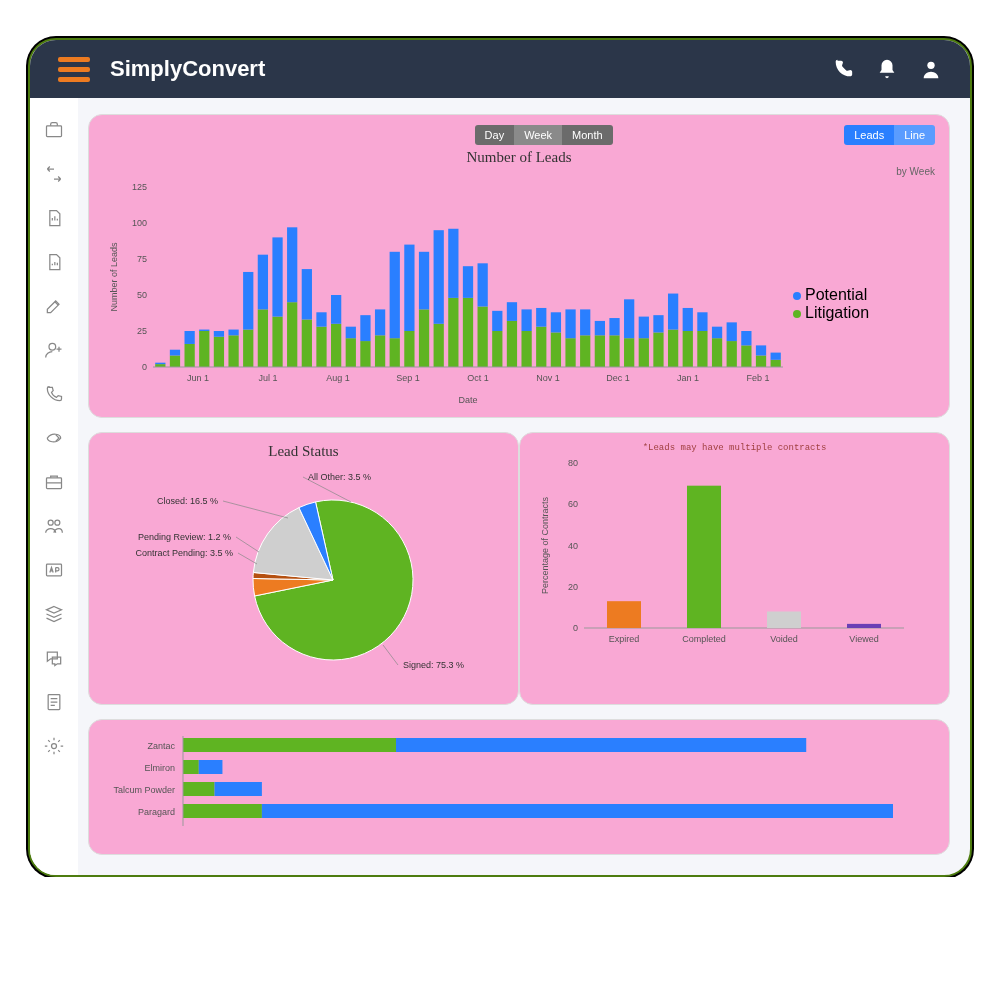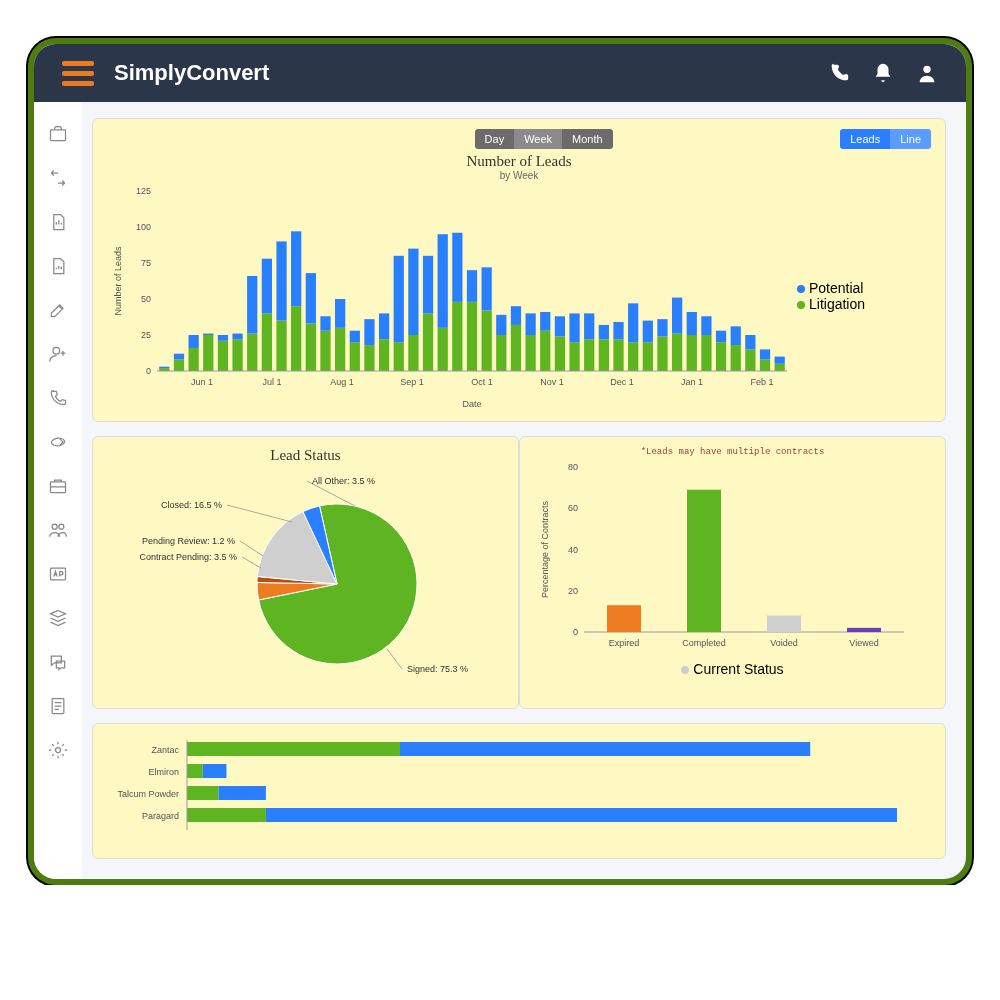--- a/index.html
+++ b/index.html
@@ -1,41 +1,41 @@
 <!DOCTYPE html>
 <html><head>
 <meta charset="utf-8">
 <style>
 * { box-sizing: border-box; margin: 0; padding: 0; }
 body { font-family: -apple-system, BlinkMacSystemFont, "Segoe UI", Arial, sans-serif; background: #fff; }
-.frame { width: 944px; margin: 38px auto 0; border: 6px solid #4d7c0f; border-radius: 28px; overflow: hidden; box-shadow: 0 0 0 2px #000; background: #f5f6fa; }
+.frame { width: 944px; margin: 38px auto 0; border: 2px solid #4d7c0f; border-radius: 28px; overflow: hidden; box-shadow: 0 0 0 2px #000; background: #f5f6fa; }
 .header { background: #2b3649; color: #fff; display: flex; align-items: center; padding: 16px 28px; }
 .hamburger { display: flex; flex-direction: column; gap: 5px; margin-right: 20px; cursor: pointer; }
 .hamburger span { width: 32px; height: 5px; background: #ed7b21; border-radius: 2px; }
 .app-title { font-size: 22px; font-weight: 700; }
 .header-icons { margin-left: auto; display: flex; gap: 22px; align-items: center; }
 .header-icons svg { width: 22px; height: 22px; fill: #fff; cursor: pointer; }
 .body { display: flex; }
 .sidebar { width: 48px; background: #fff; display: flex; flex-direction: column; align-items: center; padding-top: 10px; gap: 0; }
 .sidebar .item { width: 48px; height: 44px; display: flex; align-items: center; justify-content: center; cursor: pointer; }
 .sidebar .item svg { width: 20px; height: 20px; stroke: #888; fill: none; stroke-width: 1.5; }
 .content { flex: 1; padding: 16px 20px 20px 10px; }
-.card { background: #fef9c3; border: 1px solid #ddd; border-radius: 6px; padding: 10px 14px; }
+.card { background: #f9a8d4; border: 1px solid #ddd; border-radius: 14px; padding: 10px 14px; }
 .row2 { display: flex; gap: 0; margin-top: 14px; }
 .row2 .card { flex: 1; }
 .chart-title { text-align: center; font-size: 15px; color: #333; font-family: Georgia, serif; }
-.chart-subtitle { text-align: center; font-size: 10px; color: #666; }
+.chart-subtitle { text-align: right; font-size: 10px; color: #666; }
 .toggles { display: flex; justify-content: space-between; margin-bottom: 4px; }
 .seg { display: inline-flex; border-radius: 3px; overflow: hidden; font-size: 11px; }
 .seg .btn { padding: 4px 10px; color: #fff; cursor: pointer; }
 .seg.gray .btn { background: #6b6b6b; }
 .seg.gray .btn.active { background: #8a8a8a; }
 .seg.blue .btn { background: #2a7fff; }
 .seg.blue .btn.active { background: #5a9cff; }
-.legend { font-size: 14px; }
+.legend { font-size: 16px; margin-top: 24px; }
 .legend .dot { display: inline-block; width: 8px; height: 8px; border-radius: 50%; margin-right: 4px; vertical-align: middle; }
 .tick { font-size: 9px; fill: #555; }
 .pie-label { font-size: 9px; fill: #333; }
 .footnote { text-align: center; font-size: 9px; color: #a04040; font-family: Liberation Mono, monospace; }
 </style>
 </head>
 <body>
 
 <div class="frame">
   <div class="header">
@@ -322,23 +322,20 @@
               <rect x="73" y="148.1875" width="34" height="26.8125" fill="#ed7b21"></rect>
               <text x="90" y="189" text-anchor="middle" class="tick">Expired</text>
               <rect x="153" y="32.6875" width="34" height="142.3125" fill="#5fb422"></rect>
               <text x="170" y="189" text-anchor="middle" class="tick">Completed</text>
               <rect x="233" y="158.5" width="34" height="16.5" fill="#cfcfcf"></rect>
               <text x="250" y="189" text-anchor="middle" class="tick">Voided</text>
               <rect x="313" y="170.875" width="34" height="4.125" fill="#6a3fb5"></rect>
               <text x="330" y="189" text-anchor="middle" class="tick">Viewed</text>
               <text x="14" y="92.5" text-anchor="middle" class="tick" transform="rotate(-90 14 92.5)">Percentage of Contracts</text>
             </svg>
-          <div class="legend" style="text-align:center">
-            <span class="dot" style="background:#ccc"></span><span>Current Status</span>
-          </div>
         </div>
       </div>
 
       <div class="card" style="margin-top:14px">
         <svg id="lit-svg" width="800" height="110">
             <text x="72" y="19" text-anchor="end" class="tick">Zantac</text>
             <rect x="80" y="8" width="213" height="14" fill="#5fb422"></rect>
             <rect x="293" y="8" width="410.2222222222222" height="14" fill="#2a7fff"></rect>
             <text x="72" y="41" text-anchor="end" class="tick">Elmiron</text>
             <rect x="80" y="30" width="15.777777777777779" height="14" fill="#5fb422"></rect>

